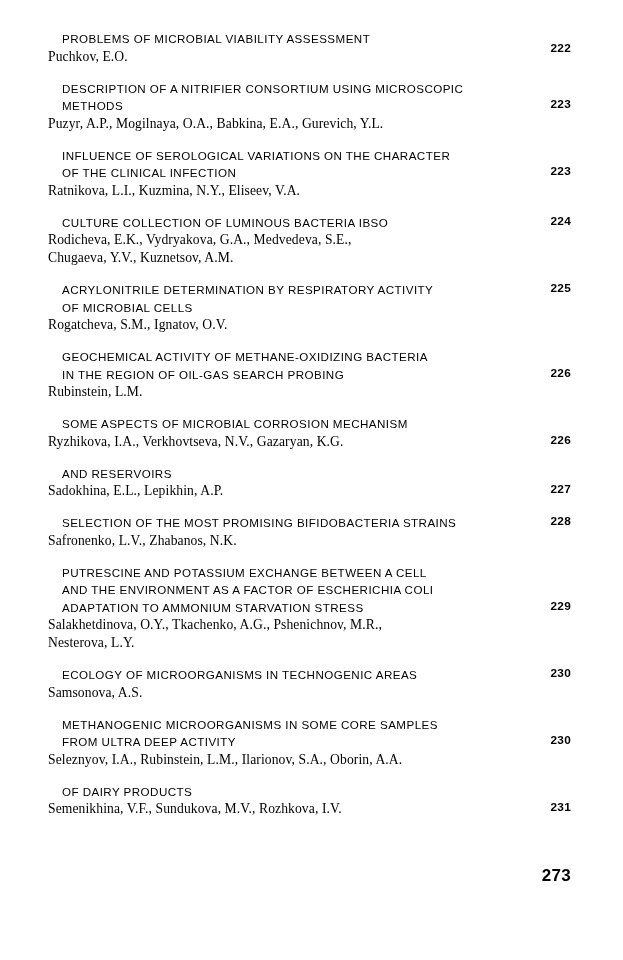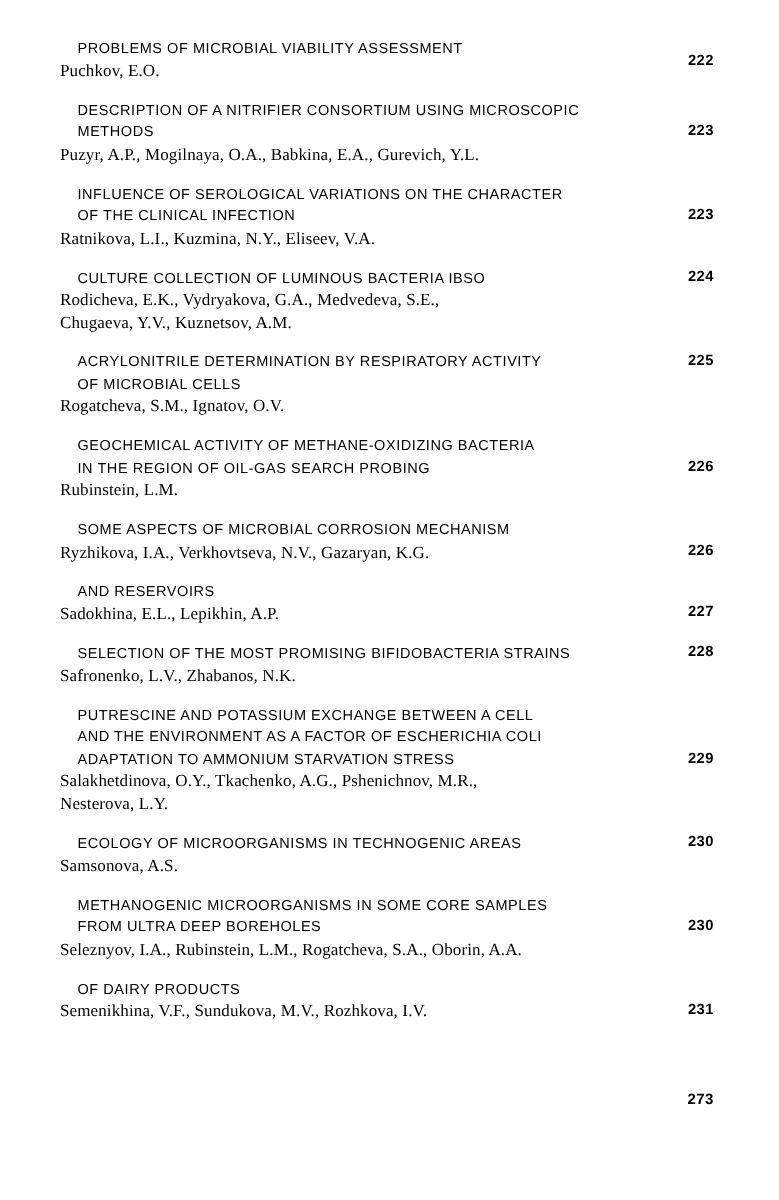--- a/index.html
+++ b/index.html
@@ -59,21 +59,21 @@
     font-size: 13.6px;
     line-height: 18px;
     letter-spacing: 0.1px;
     white-space: nowrap;
   }
   .folio {
     position: absolute;
     right: 52px;
     bottom: 46px;
     font-family: "Liberation Sans", sans-serif;
-    font-size: 12px;
+    font-size: 17px;
     font-weight: bold;
     letter-spacing: 0.3px;
   }
 </style>
 </head>
 <body>
 
 <div class="page">
   <div class="toc-list" id="toc-list">
       <div class="entry">
@@ -180,25 +180,25 @@
             <div class="title-line">ECOLOGY OF MICROORGANISMS IN TECHNOGENIC AREAS</div>
           </div>
           <div class="page-num" style="top: 0px;">230</div>
         </div>
         <div class="authors-line">Samsonova, A.S.</div>
       </div>
       <div class="entry">
         <div class="entry-head">
           <div class="title-lines">
             <div class="title-line">METHANOGENIC MICROORGANISMS IN SOME CORE SAMPLES</div>
-            <div class="title-line">FROM ULTRA DEEP BOREHOLES</div>
+            <div class="title-line">FROM ULTRA DEEP ACTIVITY</div>
           </div>
           <div class="page-num" style="top: 17.5px;">230</div>
         </div>
-        <div class="authors-line">Seleznyov, I.A., Rubinstein, L.M., Rogatcheva, S.A., Oborin, A.A.</div>
+        <div class="authors-line">Seleznyov, I.A., Rubinstein, L.M., Ilarionov, S.A., Oborin, A.A.</div>
       </div>
       <div class="entry">
         <div class="entry-head">
           <div class="title-lines">
             <div class="title-line">OF DAIRY PRODUCTS</div>
           </div>
           <div class="page-num" style="top: 17.5px;">231</div>
         </div>
         <div class="authors-line">Semenikhina, V.F., Sundukova, M.V., Rozhkova, I.V.</div>
       </div>

